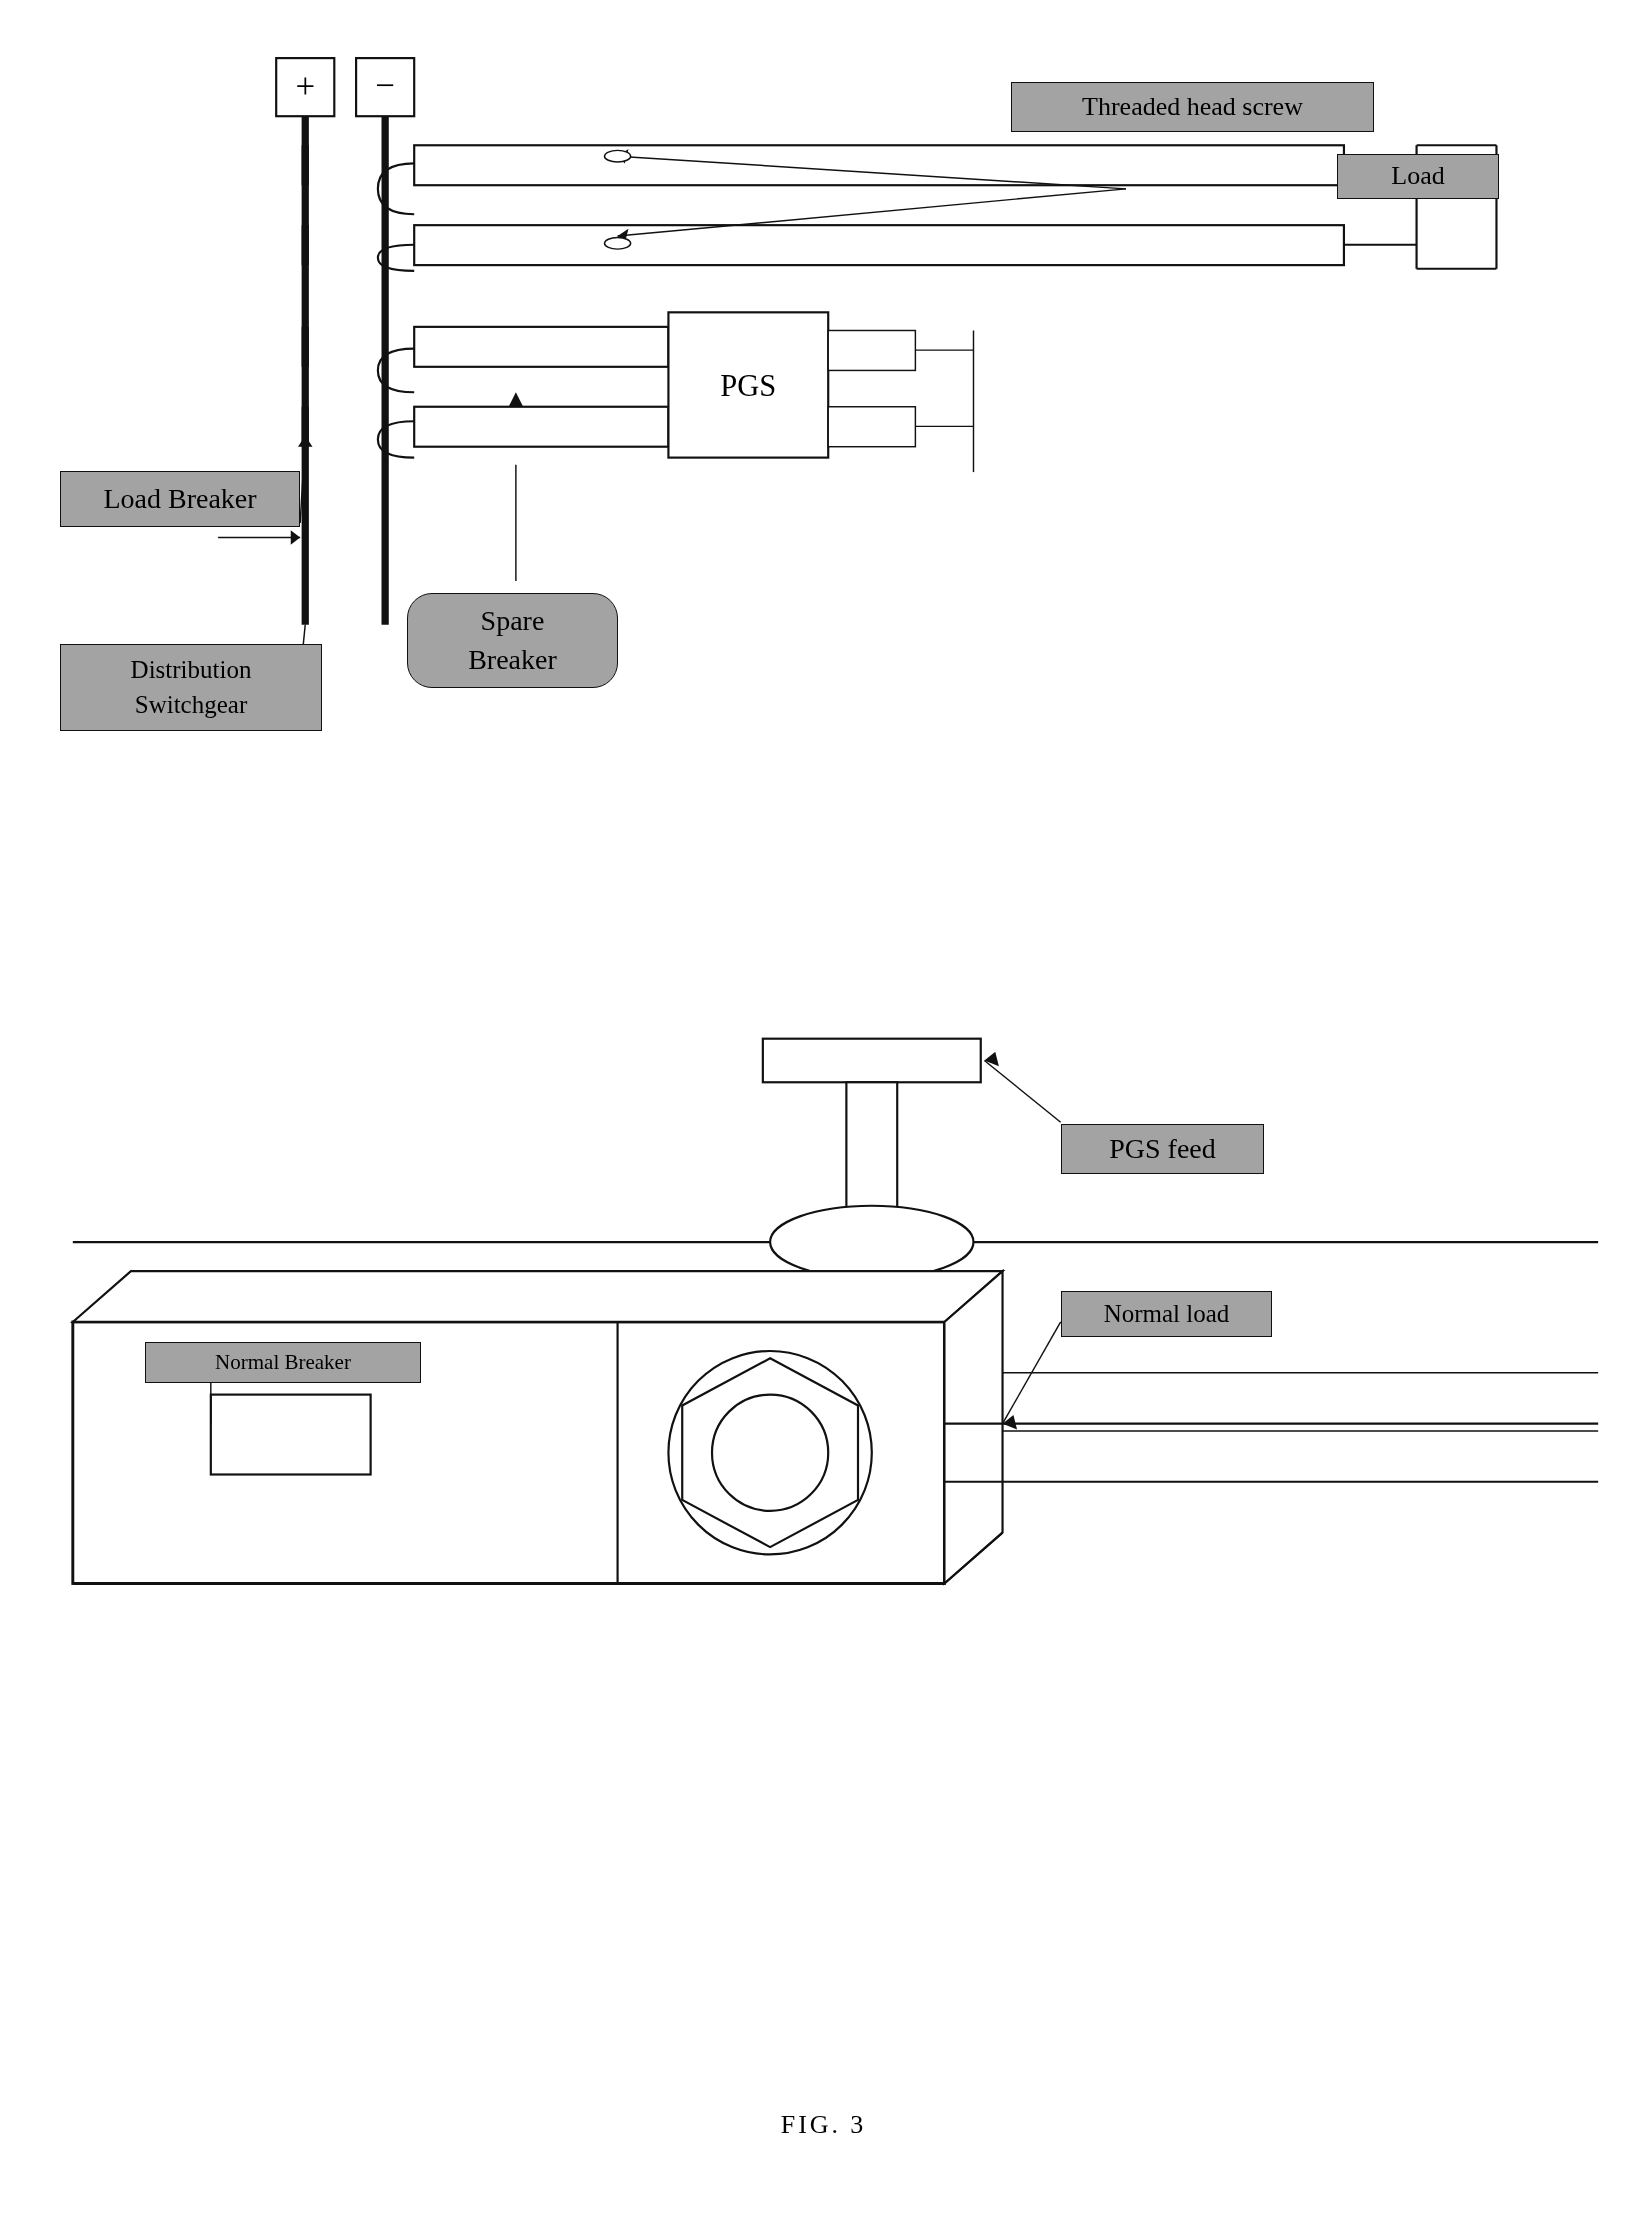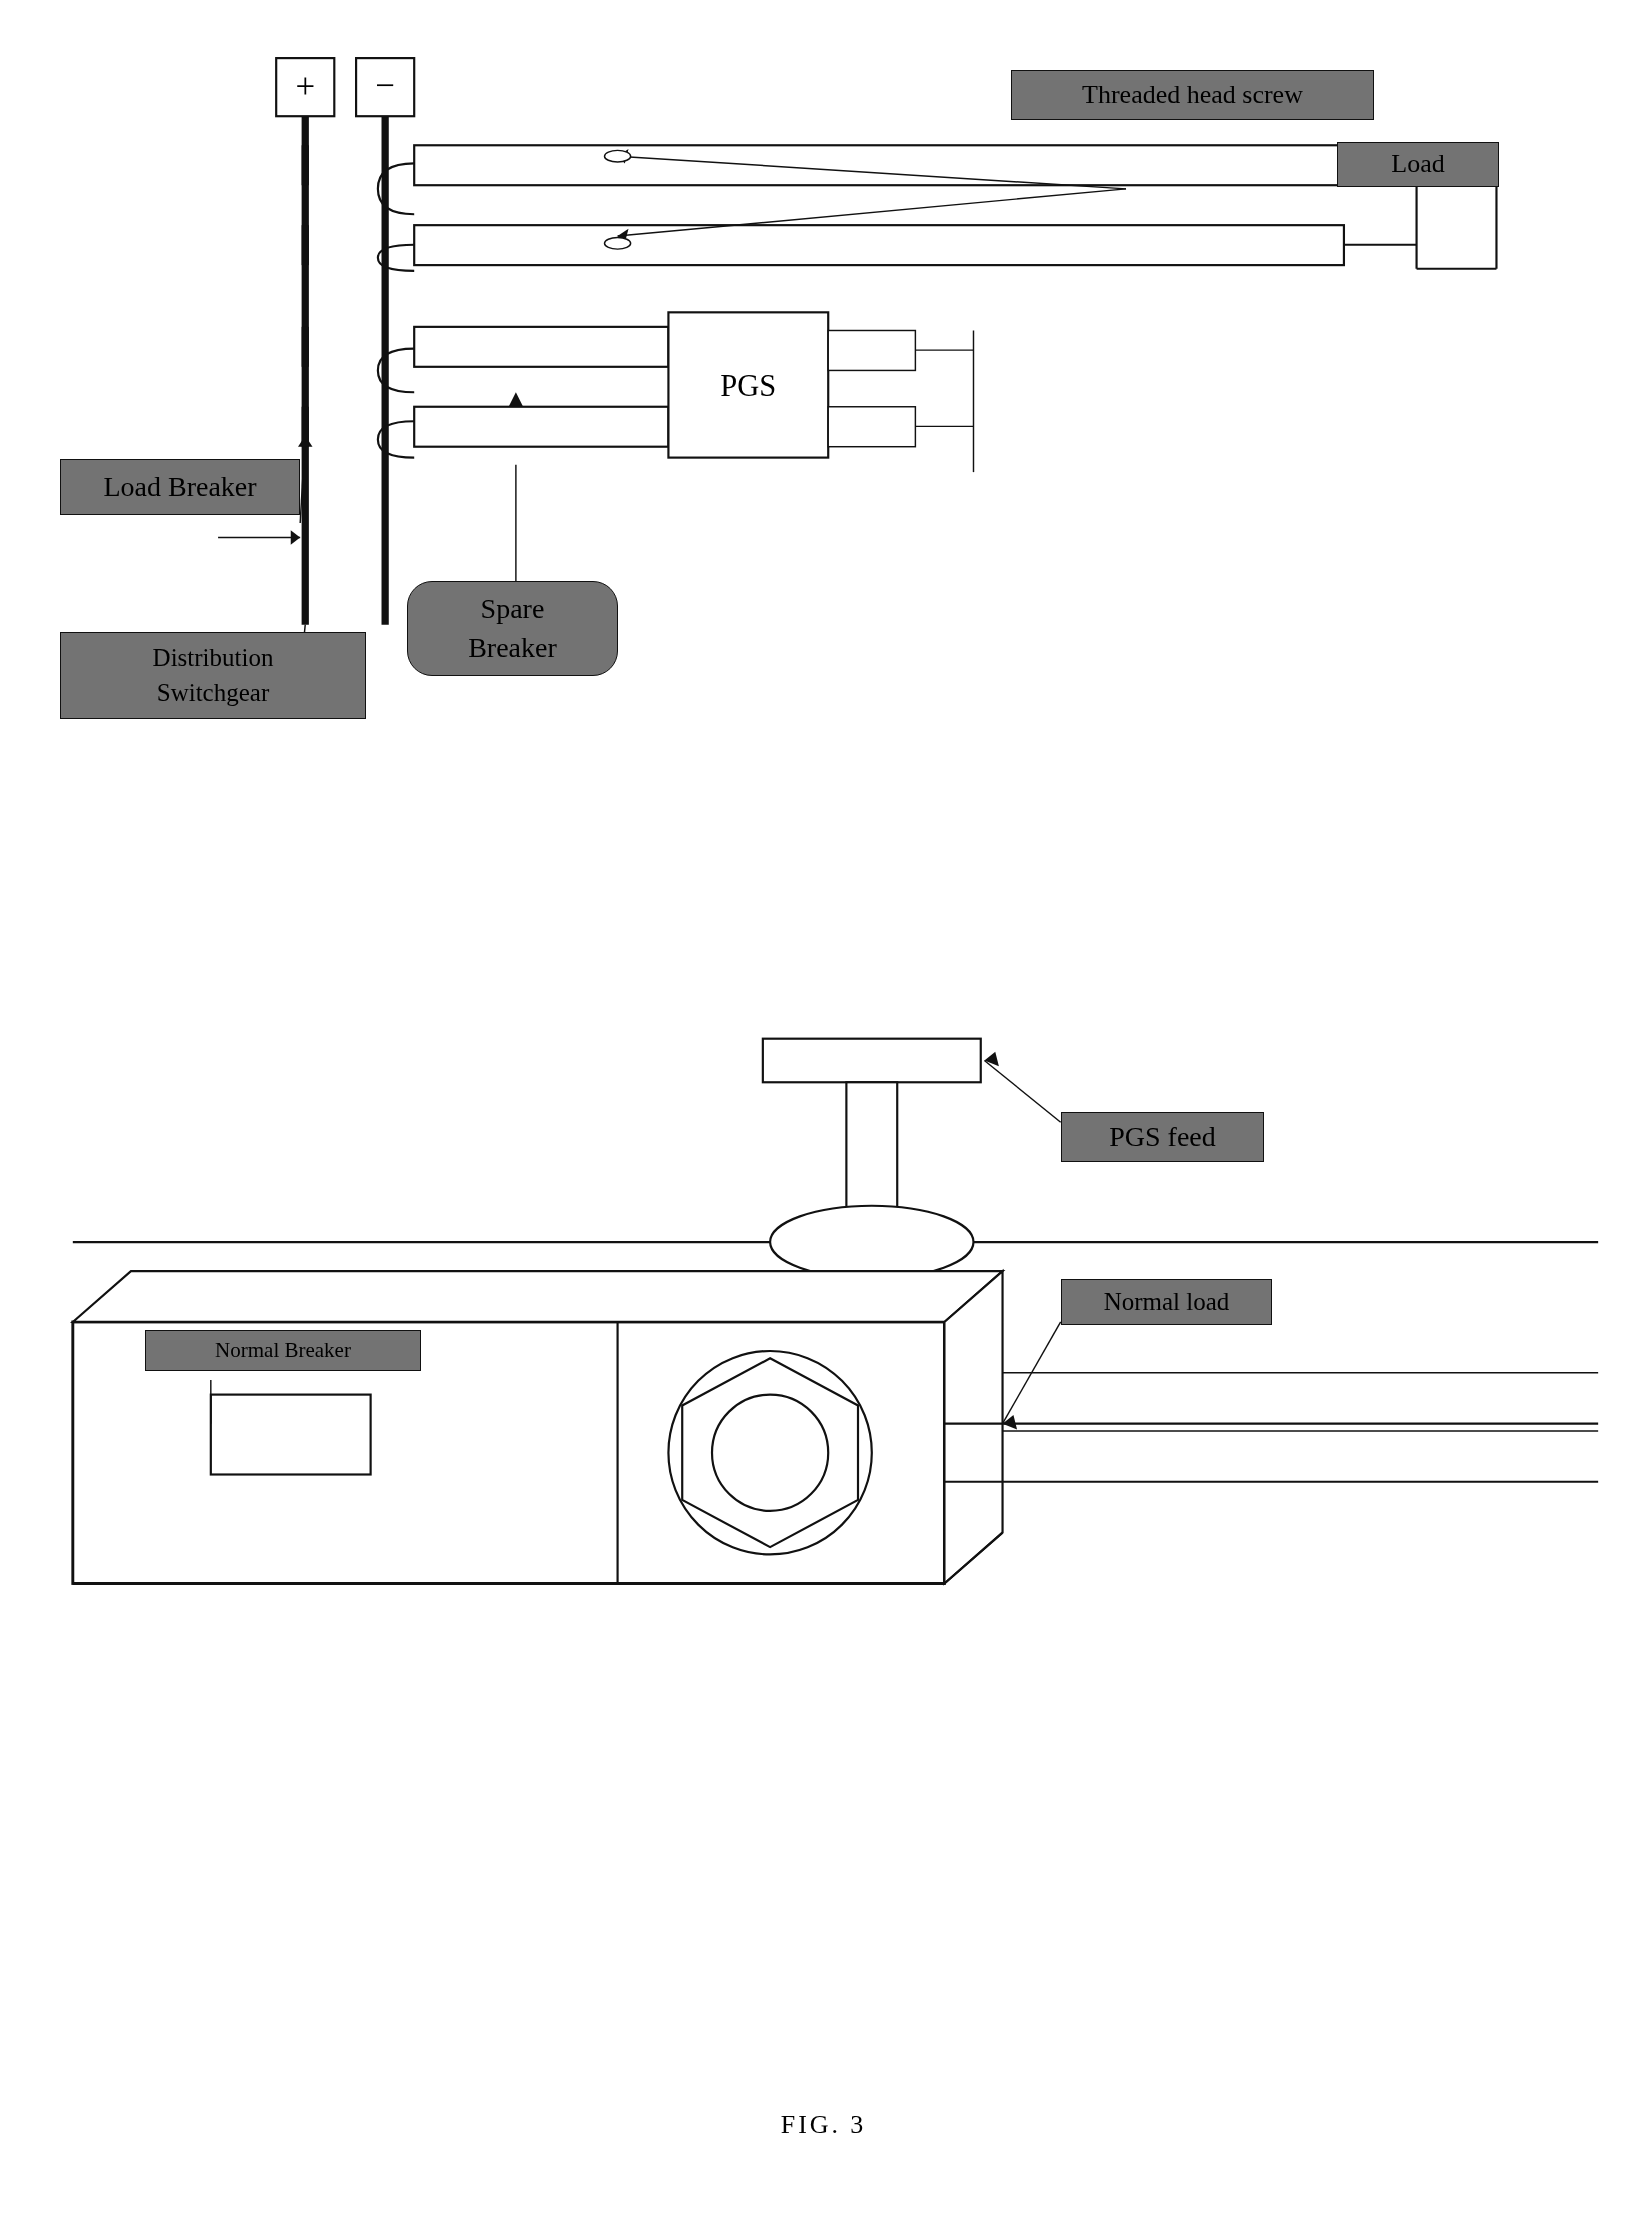--- a/index.html
+++ b/index.html
@@ -16,25 +16,26 @@
       position: absolute;
       top: 0; left: 0;
       width: 100%;
       height: 100%;
     }
 
     
     .label-box {
       position: absolute;
       border: 1.5px solid #111;
-      background: #737373;
+      background: #a3a3a3;
       padding: 4.4px 8.7px;
       font-size: 23px;
       text-align: center;
       line-height: 1.3;
+      margin-top: 12px;
     }
 
     
     #threaded-label {
       top: 70px;
       left: 1011px;
       width: 363px;
       padding: 7.3px 11.6px;
       font-size: 26px;
     }
@@ -51,21 +52,21 @@
     #load-label {
       top: 142px;
       left: 1337px;
       width: 162px;
       font-size: 26px;
     }
 
     #dist-switch-label {
       top: 632px;
       left: 60px;
-      width: 306px;
+      width: 262px;
       font-size: 25px;
       line-height: 1.4;
       padding: 7.3px 10.2px;
     }
 
     #spare-breaker-label {
       top: 581px;
       left: 407px;
       width: 211px;
       font-size: 28px;

